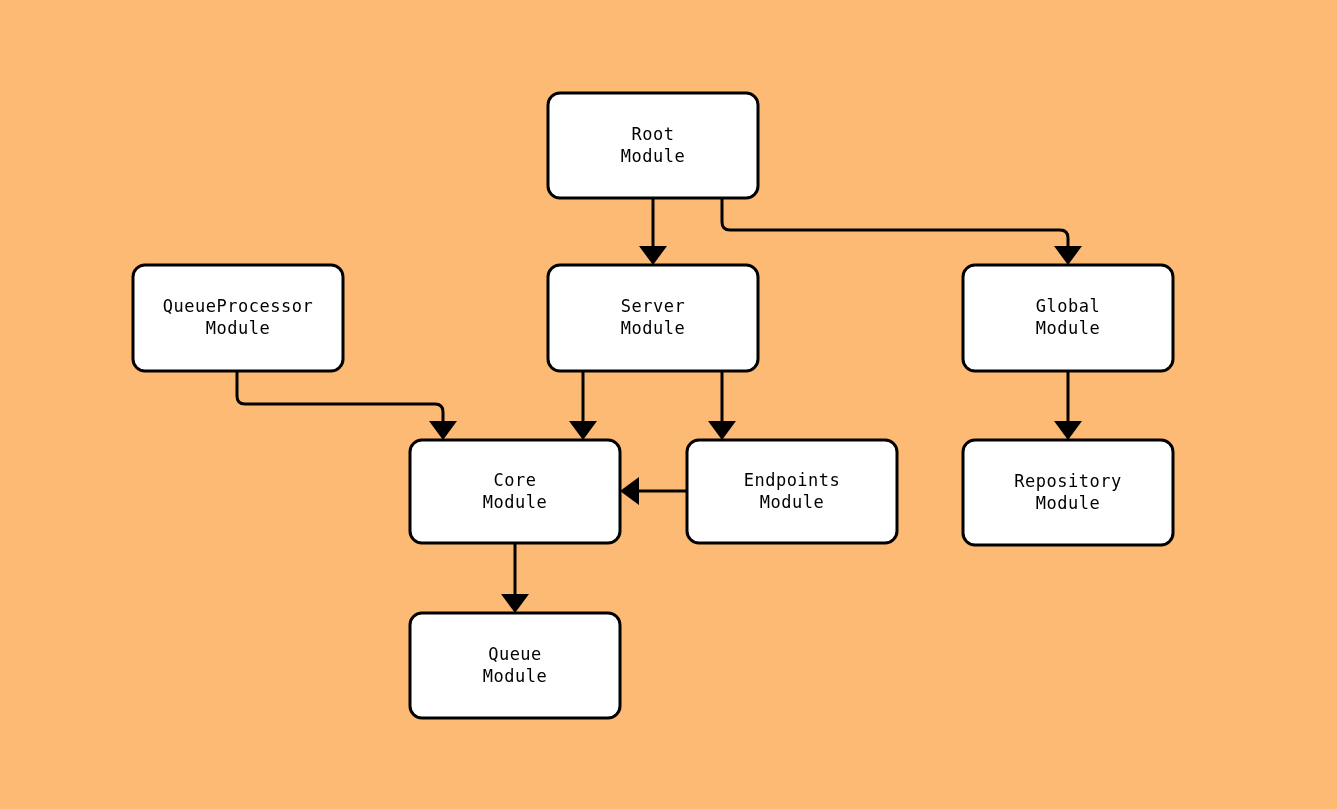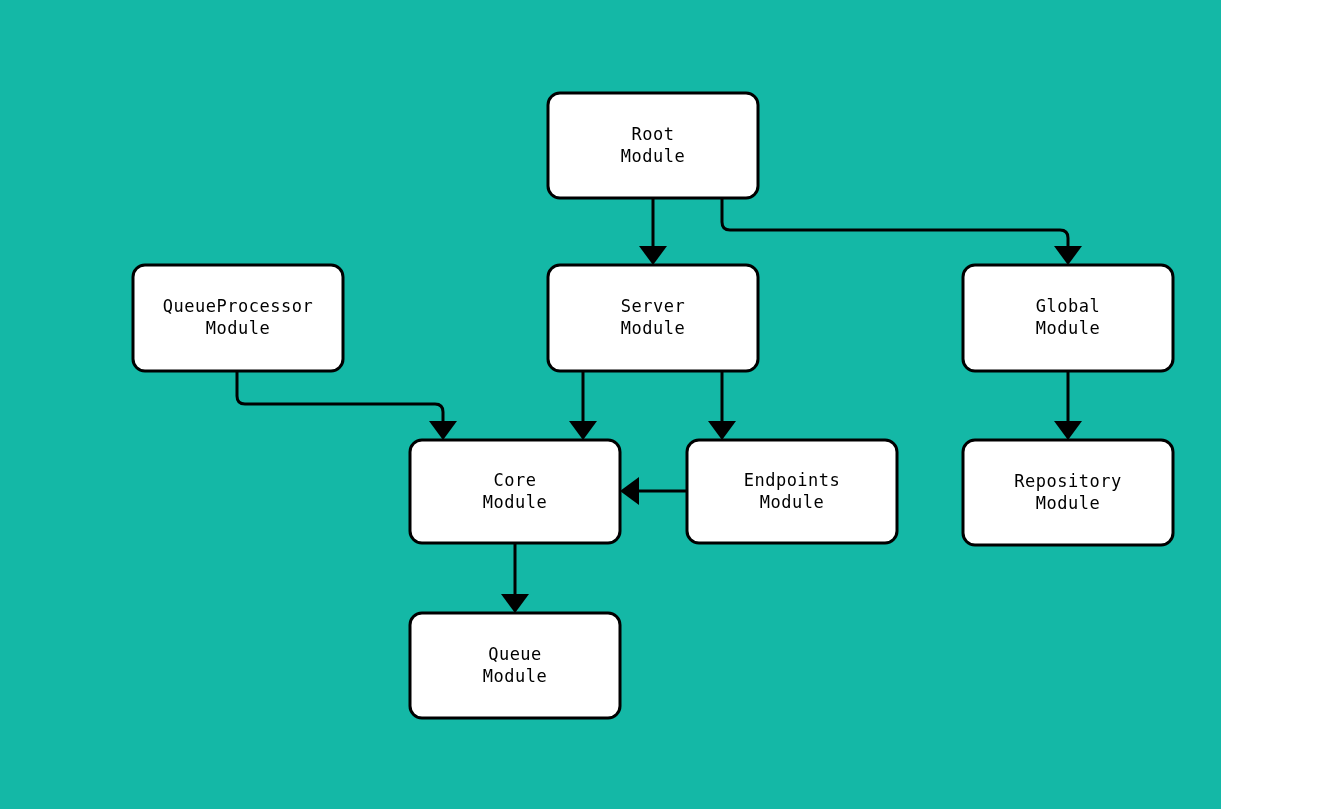--- a/index.html
+++ b/index.html
@@ -8,23 +8,23 @@
     background: #ffffff;
   }
   body {
     width: 1337px;
     height: 809px;
     font-family: "DejaVu Sans Mono", monospace;
     overflow: hidden;
   }
   #diagram-root {
     position: relative;
-    width: 1221px;
+    width: 1337px;
     height: 809px;
-    background: #14b8a6;
+    background: #fdba74;
   }
   svg#graph {
     display: block;
     width: 1337px;
     height: 809px;
   }
   .node-box {
     fill: #ffffff;
     stroke: #000000;
     stroke-width: 3;

